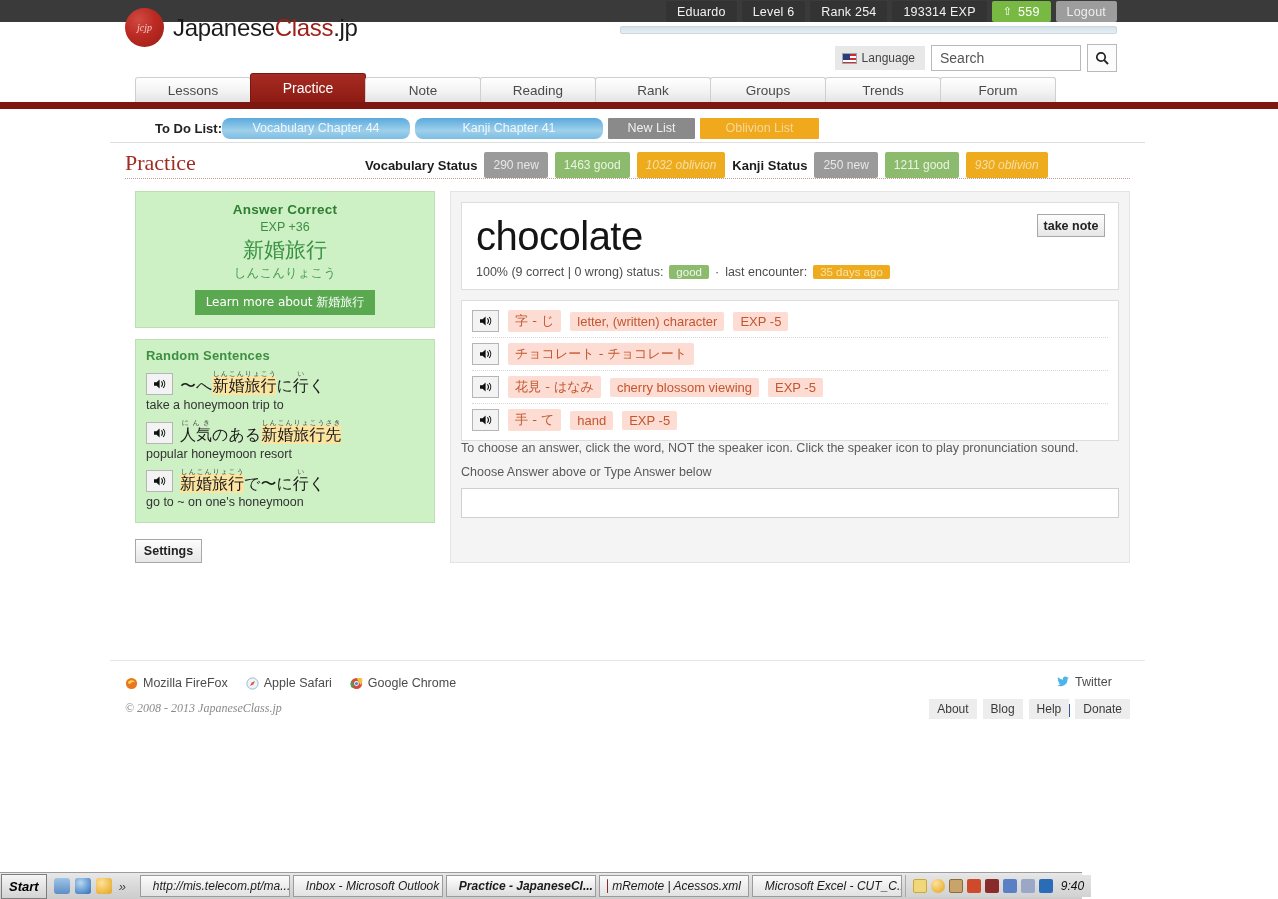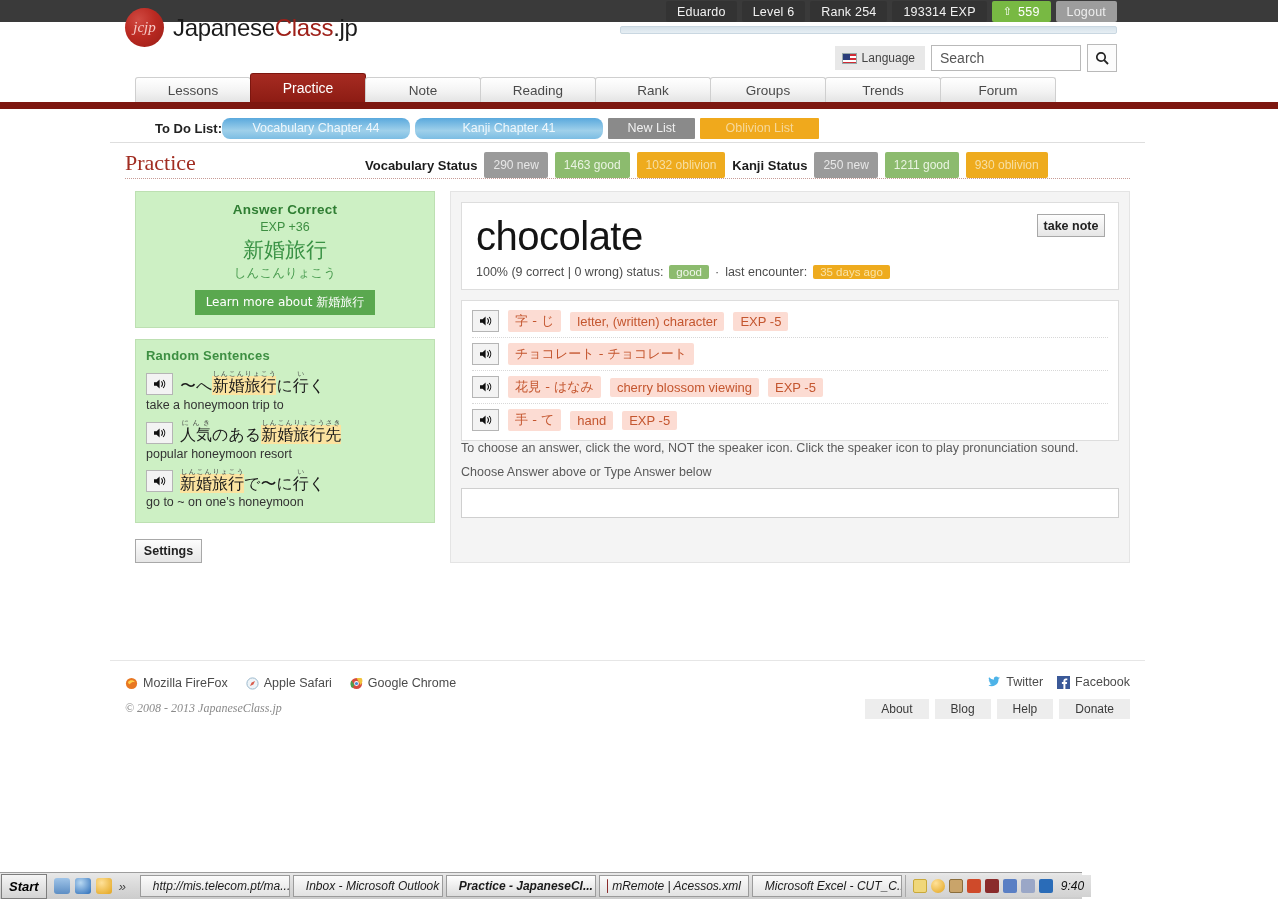--- a/index.html
+++ b/index.html
@@ -18,21 +18,21 @@
     background:#3a3a3a;
   }
   .page-wrap { position:absolute; left:110px; top:0; width:1035px; }
 
   
   .header { position:relative; height:76px; }
   .logo { position:absolute; left:15px; top:8px; display:flex; align-items:center; gap:9px;}
   .logo-circle {
     width:39px; height:39px; border-radius:50%;
     background: radial-gradient(circle at 35% 30%, #d04a42 0%, #bb2a22 45%, #991d17 100%);
-    color:#f6c9c6; font-size:15px; font-style:italic;
+    color:#f6c9c6; font-size:10px; font-style:italic;
     display:flex; align-items:center; justify-content:center;
     font-family:"Liberation Serif", serif;
   }
   .logo-text { font-size:24px; color:#1b1b1b; letter-spacing:-0.3px; }
   .logo-text .red { color:#9e2019; }
 
   
   .statusbar { position:absolute; right:28px; top:1px; display:flex; gap:5px; }
   .sb {
     height:21px; padding:0 11px; display:flex; align-items:center;
@@ -94,21 +94,21 @@
   .todo-underline { position:absolute; left:0; bottom:-3px; width:1035px; height:1px; background:#dedede; }
 
   
   .titlerow { position:relative; height:30px; margin-top:8px; display:flex; align-items:center; }
   .ptitle { font-size:22px; color:#a12d22; margin-left:15px; font-family:"Liberation Serif", serif; }
   .statusgroup { position:absolute; left:255px; top:4px; display:flex; align-items:center; gap:7px; }
   .stlabel { font-size:13px; font-weight:bold; color:#1c1c1c; }
   .pill { height:26px; padding:0 9px; display:flex; align-items:center; font-size:12px; border-radius:2px; }
   .pill.grey { background:#9a9a9a; color:#e7e7e7; }
   .pill.green { background:#8cbb6e; color:#eaf4e2; }
-  .pill.orange { background:#eeab1e; color:#f7dfa4; }
+  .pill.orange { background:#eeab1e; color:#f7dfa4;font-style:italic; }
   .dotted { position:absolute; left:15px; bottom:-1px; width:1005px; border-bottom:1px dotted #c79b96; }
 
   
   .main { position:relative; margin-top:13px; display:flex; padding-left:25px; }
   .leftcol { width:300px; }
 
   .answer-box {
     background:#cdf0c4; border:1px solid #bde0b2; padding:10px 8px 12px;
     text-align:center;
   }
@@ -168,23 +168,23 @@
     margin-top:9px; width:100%; height:30px; border:1px solid #cfcfcf; background:#fff;
     font-size:13px; padding:0 7px; font-family:"Liberation Sans", sans-serif;
   }
 
   
   .footer { position:absolute; left:110px; top:660px; width:1035px; height:75px; border-top:1px solid #e6e6e6; }
   .fl { position:absolute; left:15px; top:15px; display:flex; gap:18px; align-items:center; }
   .fitem { display:flex; align-items:center; gap:5px; font-size:12.5px; color:#4b4b4b; cursor:pointer;}
   .copyright { position:absolute; left:15px; top:40px; font-size:12px; color:#8a8a8a; font-style:italic;
                font-family:"Liberation Serif", serif;}
-  .fr { position:absolute; right:15px; top:14px; display:flex; gap:14px; align-items:flex-start; }
+  .fr { position:absolute; right:15px; top:14px; display:flex; gap:14px; align-items:flex-start;flex-direction:column; }
   .flinks { position:absolute; right:15px; top:38px; display:flex; gap:6px; }
-  .flink { background:#ededed; font-size:12px; color:#3a3a3a; padding:3px 16px; cursor:pointer; }
+  .flink { background:#ededed; font-size:12px; color:#3a3a3a; padding:3px 8px; cursor:pointer; }
 
   
   .taskbar {
     position:absolute; left:0; bottom:0; width:1082px; height:27px;
     background:linear-gradient(to bottom,#e8e8e8 0%,#dcdcdc 40%,#cccccc 100%);
     border-top:1px solid #9d9d9d; display:flex; align-items:center;font-style:italic;
   }
   .start {
     height:25px; padding:0 7px; margin-left:1px; font-size:13px; font-weight:bold; color:#000;
     background:linear-gradient(to bottom,#f5f5f5,#d3d3d3); border:1px solid #7d7d7d;

